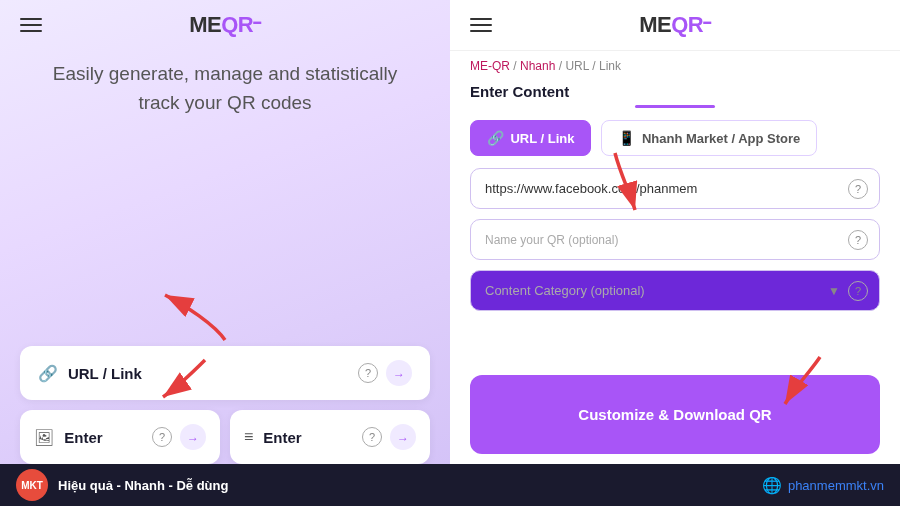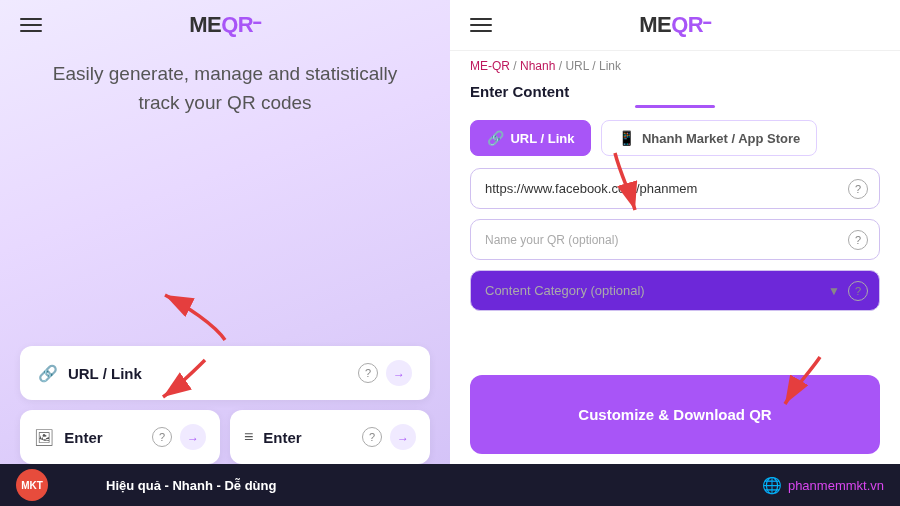--- a/index.html
+++ b/index.html
@@ -364,37 +364,36 @@
       justify-content: center;
       font-size: 10px;
       font-weight: 900;
       color: white;
     }
 
     .bottom-tagline {
       font-size: 13px;
       font-weight: 600;
       color: white;
-      margin-left: 48px;
     }
 
     .bottom-right {
       display: flex;
       align-items: center;
       gap: 6px;
     }
 
     .globe-icon {
       font-size: 16px;
       color: white;
     }
 
     .website-text {
       font-size: 13px;
-      color: #d946ef;
+      color: #3b82f6;
     }
 
     
     .red-arrow-left {
       position: absolute;
       left: 155px;
       top: 285px;
       width: 80px;
       height: 60px;
       pointer-events: none;

